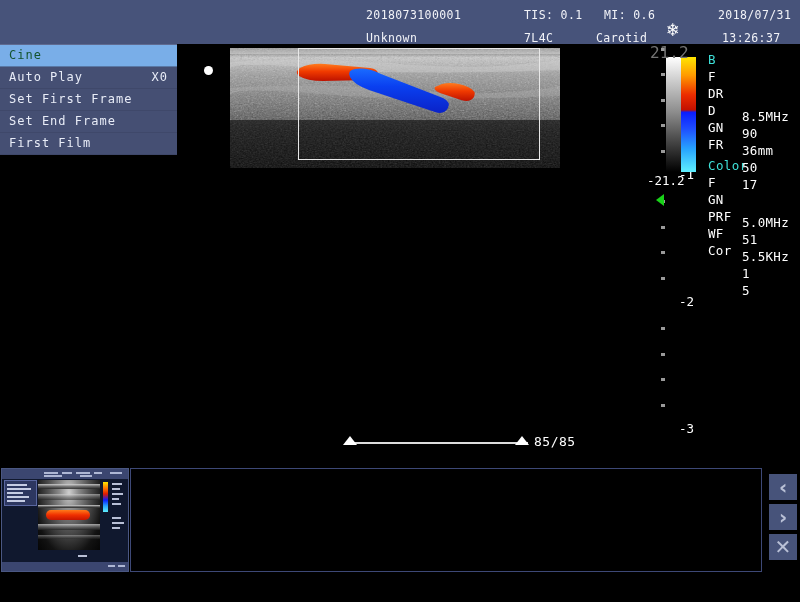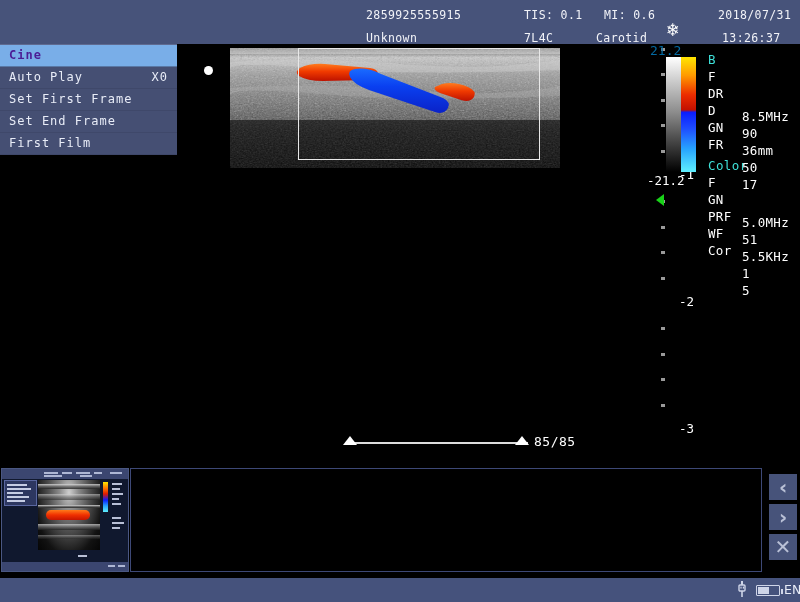--- a/index.html
+++ b/index.html
@@ -28,21 +28,21 @@
 
   
   #menu{position:absolute;left:0;top:44px;width:177px;background:#454f73;
         border-top:1px solid #5f6a90;}
   .menu-row{position:relative;height:21px;line-height:21px;
         border-bottom:1px solid #39426180;
         font-size:12px;letter-spacing:1px;color:#e8ecf7;}
   .menu-row .ml{position:absolute;left:9px;top:0;}
   .menu-row .mr{position:absolute;right:9px;top:0;}
   .menu-row.sel{background:#79aee8;color:#12203a;}
-  .menu-row.sel .ml{color:#4c1d95;font-weight:bold;}
+  .menu-row.sel .ml{color:#14532d;font-weight:normal;}
 
   
   #canvas{position:absolute;left:177px;top:44px;width:623px;height:420px;background:#000;overflow:hidden;}
   #usimg{position:absolute;left:53px;top:4px;width:330px;height:120px;}
   #roi{position:absolute;left:121px;top:4px;width:242px;height:112px;
        border:1px solid #e8e8e8;box-sizing:border-box;}
   #orient-dot{position:absolute;left:27px;top:22px;width:9px;height:9px;border-radius:50%;background:#fff;}
 
   
   #cinebar{position:absolute;left:163px;top:391px;width:230px;height:18px;}
@@ -62,21 +62,21 @@
      border-top:6px solid transparent;border-bottom:6px solid transparent;
      border-right:8px solid #19d219;}
 
   
   #cbar{position:absolute;left:489px;top:13px;width:42px;height:115px;}
   #cbar .gray{position:absolute;left:0;top:0;width:15px;height:115px;
      background:linear-gradient(to bottom,#ffffff 0%,#c9c9c9 22%,#8c8c8c 48%,#4a4a4a 72%,#000000 100%);}
   #cbar .vel{position:absolute;left:15px;top:0;width:15px;height:115px;
      background:linear-gradient(to bottom,#ffe600 0%,#ff9a00 16%,#ec2c00 33%,#c21000 46%,
        #0a1dff 48%,#1e4cff 62%,#27a4ff 80%,#5ff0ff 100%);}
-  #cbar-top{position:absolute;left:-16px;top:-14px;font-size:13px;color:#0369a1;}
+  #cbar-top{position:absolute;left:-16px;top:-14px;font-size:16px;color:#737373;}
   #cbar-bot{position:absolute;left:-19px;top:116px;font-size:12.5px;color:#fff;}
 
   
   #params{position:absolute;left:531px;top:8px;width:90px;}
   .pgroup-title{font-size:12.5px;color:#3ee0d8;margin:0 0 2px 0;letter-spacing:.4px;}
   .prow{position:relative;height:17px;font-size:12.5px;color:#fff;letter-spacing:.3px;white-space:nowrap;}
   .prow .k{position:absolute;left:0;}
   .prow .v{position:absolute;left:34px;margin-top:40px;}
 
   
@@ -116,21 +116,21 @@
   #batt .nub{position:absolute;left:24px;top:3px;width:2px;height:5px;background:#cfd5e8;}
   #lang{position:absolute;left:784px;top:4px;font-size:12.5px;color:#e8ecf7;
      font-family:"DejaVu Sans","Liberation Sans",sans-serif;}
 </style>
 </head>
 <body>
 
 <div class="root">
 
   <div id="header">
-    <div class="hdr-cell hdr-r1" id="hdr-id">2859925555915</div>
+    <div class="hdr-cell hdr-r1" id="hdr-id">2018073100001</div>
     <div class="hdr-cell hdr-r2" id="hdr-name">Unknown</div>
     <div class="hdr-cell hdr-r1" id="hdr-tis">TIS: 0.1</div>
     <div class="hdr-cell hdr-r2" id="hdr-probe">7L4C</div>
     <div class="hdr-cell hdr-r1" id="hdr-mi">MI: 0.6</div>
     <div class="hdr-cell hdr-r2" id="hdr-exam">Carotid</div>
     <div class="hdr-cell hdr-r1" id="hdr-date">2018/07/31</div>
     <div class="hdr-cell hdr-r2" id="hdr-time">13:26:37</div>
     <div id="freeze-icon">❄</div>
   </div>
 
@@ -335,28 +335,14 @@
       </div>
     </div>
 
     <div id="panel-right"></div>
 
     <div class="navbtn" id="nav-prev">‹</div>
     <div class="navbtn" id="nav-next">›</div>
     <div class="navbtn" id="nav-close">✕</div>
   </div>
 
-  <div id="status">
-    <svg id="usb-icon" viewBox="0 0 12 18">
-      <rect x="5" y="0" width="2" height="4" fill="#cfd5e8"></rect>
-      <rect x="3" y="4" width="6" height="6" rx="1" fill="none" stroke="#cfd5e8" stroke-width="1.4"></rect>
-      <rect x="4.4" y="5.6" width="1.2" height="2" fill="#cfd5e8"></rect>
-      <rect x="6.8" y="5.6" width="1.2" height="2" fill="#cfd5e8"></rect>
-      <rect x="5.2" y="10" width="1.6" height="6" fill="#cfd5e8"></rect>
-    </svg>
-    <div id="batt">
-      <div class="fill"></div>
-        <div class="nub"></div>
-    </div>
-    <div id="lang">EN</div>
-  </div>
 
 </div>
 
 </body></html>

